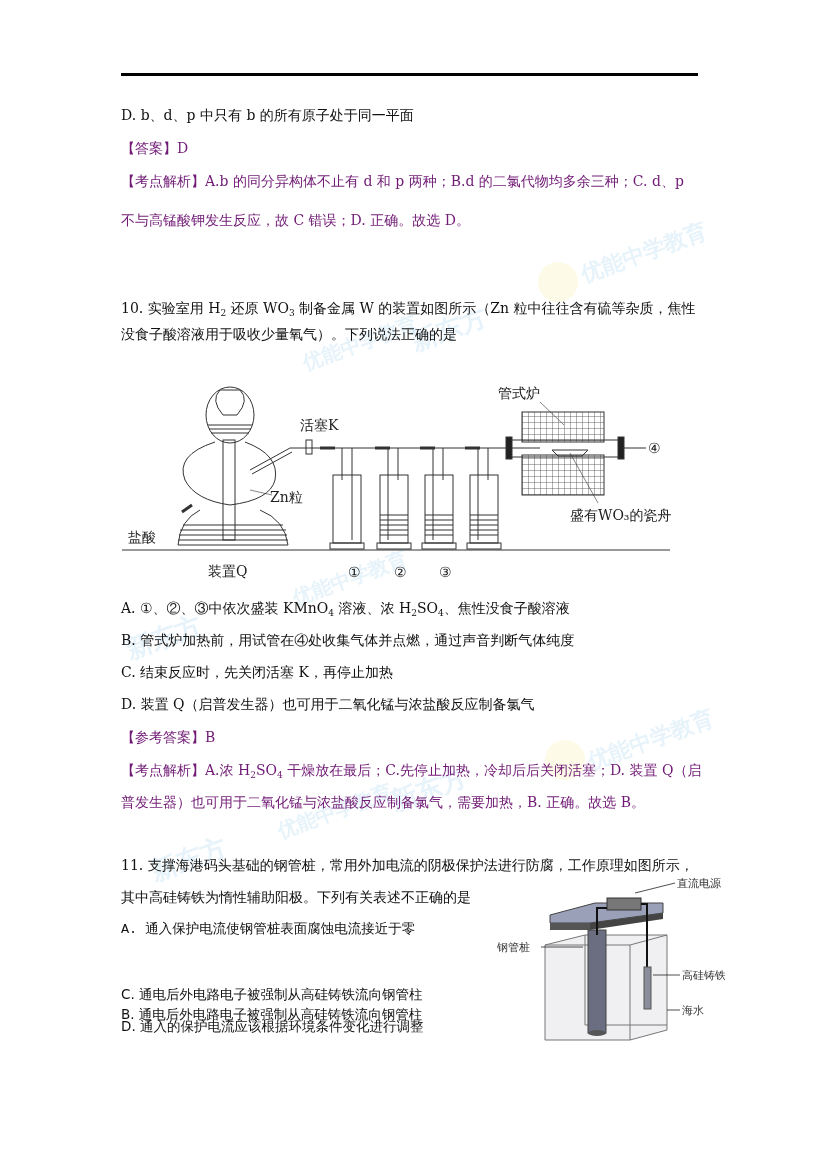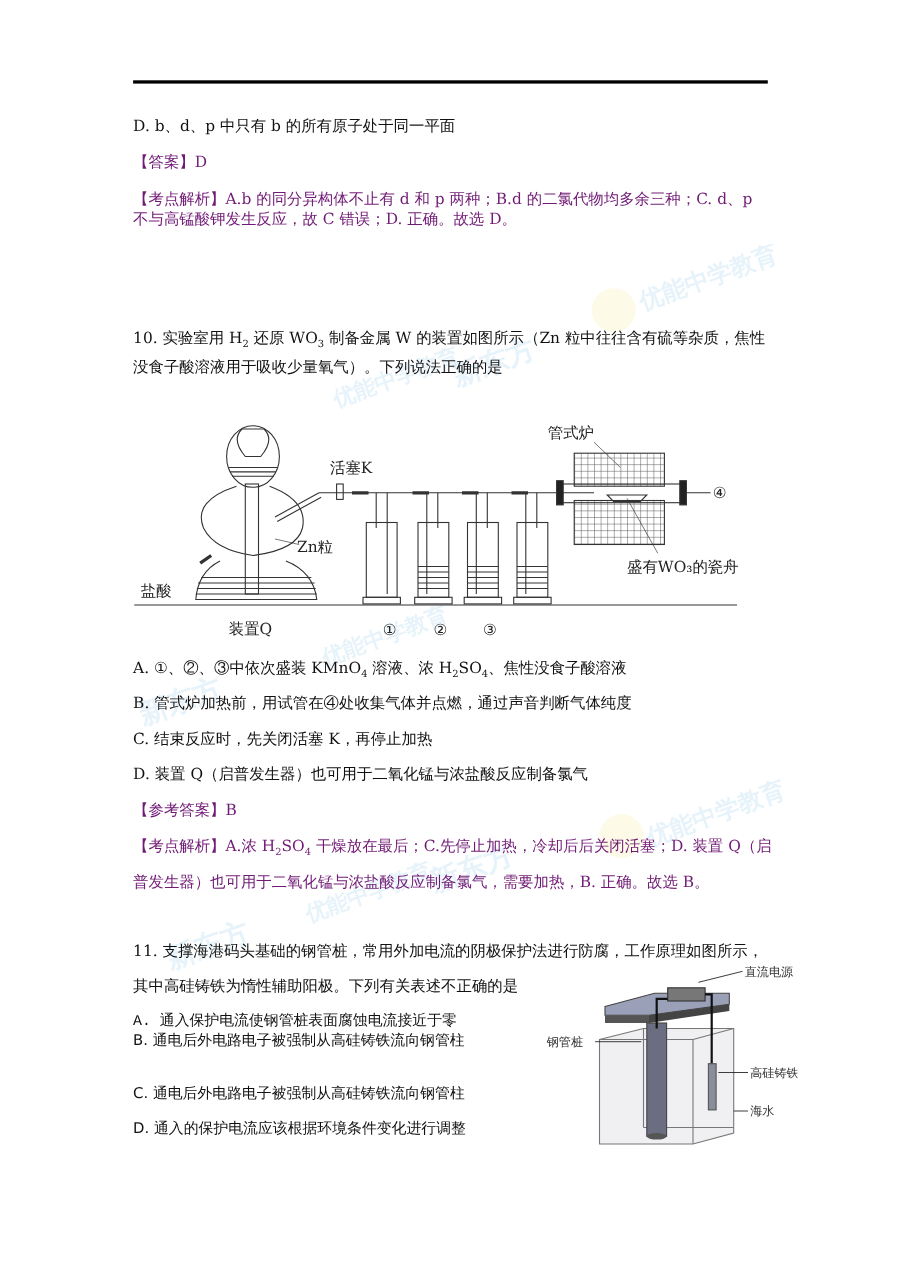--- a/index.html
+++ b/index.html
@@ -15,21 +15,21 @@
   svg text { font-family: "DejaVu Serif", serif; }
 </style>
 </head>
 <body>
 
 <div class="rule"></div>
 
 <div class="line" style="top:105px">D. b、d、p 中只有 b 的所有原子处于同一平面</div>
 <div class="line red" style="top:138px"><span>【答案】</span><span>D</span></div>
 <div class="line red" style="top:171px"><span>【考点解析】</span><span>A.b 的同分异构体不止有 d 和 p 两种；B.d 的二氯代物均多余三种；C. d、p</span></div>
-<div class="line red" style="top:190px">不与高锰酸钾发生反应，故 C 错误；D. 正确。故选 D。</div>
+<div class="line red" style="top:210px">不与高锰酸钾发生反应，故 C 错误；D. 正确。故选 D。</div>
 
 <div class="wm-sun" style="left:538px;top:262px;width:40px;height:40px"></div>
 <div class="watermark" style="left:578px;top:238px;font-size:22px">优能中学教育</div>
 <div class="watermark" style="left:410px;top:312px;font-size:26px">新东方</div>
 <div class="watermark" style="left:300px;top:330px;font-size:20px">优能中学教育</div>
 <div class="watermark" style="left:290px;top:565px;font-size:20px">优能中学教育</div>
 <div class="watermark" style="left:125px;top:620px;font-size:26px">新东方</div>
 <div class="wm-sun" style="left:545px;top:740px;width:40px;height:40px"></div>
 <div class="watermark" style="left:585px;top:725px;font-size:22px">优能中学教育</div>
 <div class="watermark" style="left:390px;top:772px;font-size:26px">新东方</div>
@@ -148,21 +148,21 @@
 <div class="line" style="top:630px">B. 管式炉加热前，用试管在④处收集气体并点燃，通过声音判断气体纯度</div>
 <div class="line" style="top:662px">C. 结束反应时，先关闭活塞 K，再停止加热</div>
 <div class="line" style="top:694px">D. 装置 Q（启普发生器）也可用于二氧化锰与浓盐酸反应制备氯气</div>
 <div class="line red" style="top:727px"><span>【参考答案】</span><span>B</span></div>
 <div class="line red" style="top:760px"><span>【考点解析】</span><span>A.浓 H</span><sub>2</sub><span>SO</span><sub>4</sub><span> 干燥放在最后；C.先停止加热，冷却后后关闭活塞；D. 装置 Q（启</span></div>
 <div class="line red" style="top:792px">普发生器）也可用于二氧化锰与浓盐酸反应制备氯气，需要加热，B. 正确。故选 B。</div>
 
 <div class="line" style="top:855px">11. 支撑海港码头基础的钢管桩，常用外加电流的阴极保护法进行防腐，工作原理如图所示，</div>
 <div class="line" style="top:887px">其中高硅铸铁为惰性辅助阳极。下列有关表述不正确的是</div>
 <div class="line" style="top:920px;font-family:Liberation Mono, monospace;font-size:13.5px">A.  通入保护电流使钢管桩表面腐蚀电流接近于零</div>
-<div class="line" style="top:936px;font-family:'DejaVu Sans',sans-serif;font-size:13.5px">B.  通电后外电路电子被强制从高硅铸铁流向钢管柱</div>
+<div class="line" style="top:1004px;font-family:'DejaVu Sans',sans-serif;font-size:13.5px">B.  通电后外电路电子被强制从高硅铸铁流向钢管柱</div>
 <div class="line" style="top:984px;font-family:'DejaVu Sans',sans-serif;font-size:13.5px">C.   通电后外电路电子被强制从高硅铸铁流向钢管柱</div>
 <div class="line" style="top:1016px;font-family:'DejaVu Sans',sans-serif;font-size:13.5px">D.   通入的保护电流应该根据环境条件变化进行调整</div>
 
 <svg style="position:absolute;left:495px;top:875px" width="230" height="175" viewBox="0 0 230 175">
 
   <g stroke="#777" stroke-width="1" fill="none">
     <path d="M50 70 L90 60 L172 60 L172 155 L135 165 L50 165 Z" fill="rgba(230,230,235,0.6)"></path>
     <line x1="90" y1="60" x2="90" y2="150"></line>
     <line x1="90" y1="150" x2="172" y2="150"></line>
     <line x1="135" y1="70" x2="135" y2="165"></line>

